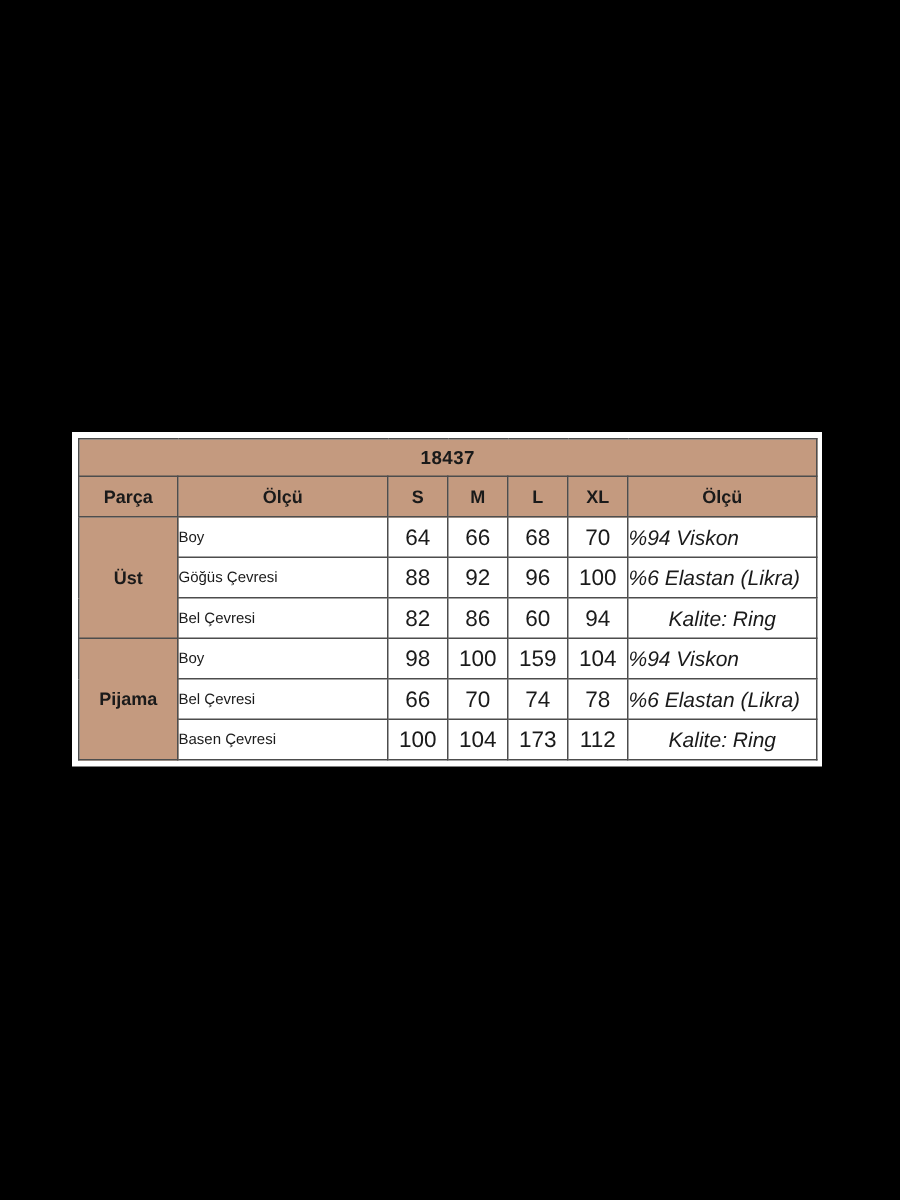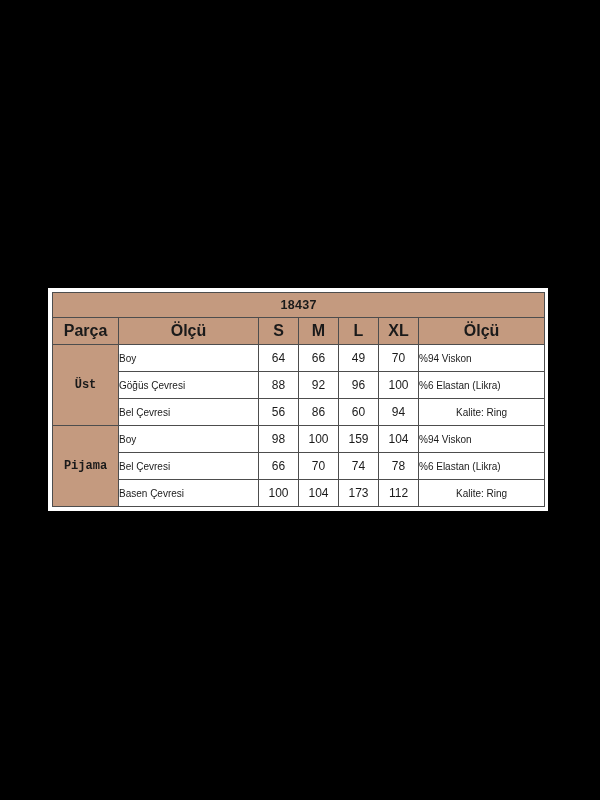--- a/index.html
+++ b/index.html
@@ -46,48 +46,48 @@
     text-align: center;
     font-weight: bold;
     font-size: 12.5px;
     height: 24px;
     letter-spacing: 0.3px;
   }
   .hdr {
     background: #c49a7f;
     text-align: center;
     font-weight: bold;
-    font-size: 16px;
+    font-size: 12px;
     height: 26px;
   }
   .group-cell {
     background: #c49a7f;
     text-align: center;
     font-weight: bold;
     font-size: 12px;
-    font-family: Liberation Mono, monospace;
   }
   .label-cell {
     text-align: left;
     padding-left: 8px;
     height: 26px;
     font-size: 10px;
   }
   .num-cell {
     text-align: center;
-    font-size: 12px;
+    font-size: 15px;
   }
   .fabric-cell {
     text-align: left;
     padding-left: 7px;
-    font-size: 10px;
+    font-size: 14px;
     border-left: 1px solid #4d4d4d;
     border-right: 1px solid #4d4d4d;
     border-top: none;
     border-bottom: none;
+    font-style: italic;
   }
   .fabric-cell.first { border-top: 1px solid #4d4d4d; }
   .fabric-cell.last { border-bottom: 1px solid #4d4d4d; text-align: center; }
   col.c-group { width: 66px; }
   col.c-label { width: 140px; }
   col.c-size { width: 40px; }
   col.c-fabric { width: 126px; }
 </style>
 </head>
 <body>
@@ -116,35 +116,35 @@
           <td class="hdr">L</td>
           <td class="hdr">XL</td>
           <td class="hdr">Ölçü</td>
         </tr>
 
         <tr>
           <td class="group-cell" rowspan="3">Üst</td>
           <td class="label-cell">Boy</td>
           <td class="num-cell">64</td>
           <td class="num-cell">66</td>
-          <td class="num-cell">49</td>
+          <td class="num-cell">68</td>
           <td class="num-cell">70</td>
           <td class="fabric-cell first">%94 Viskon</td>
         </tr>
         <tr>
           <td class="label-cell">Göğüs Çevresi</td>
           <td class="num-cell">88</td>
           <td class="num-cell">92</td>
           <td class="num-cell">96</td>
           <td class="num-cell">100</td>
           <td class="fabric-cell">%6 Elastan (Likra)</td>
         </tr>
         <tr>
           <td class="label-cell">Bel Çevresi</td>
-          <td class="num-cell">56</td>
+          <td class="num-cell">82</td>
           <td class="num-cell">86</td>
           <td class="num-cell">60</td>
           <td class="num-cell">94</td>
           <td class="fabric-cell last">Kalite: Ring</td>
         </tr>
 
         <tr>
           <td class="group-cell" rowspan="3">Pijama</td>
           <td class="label-cell">Boy</td>
           <td class="num-cell">98</td>

